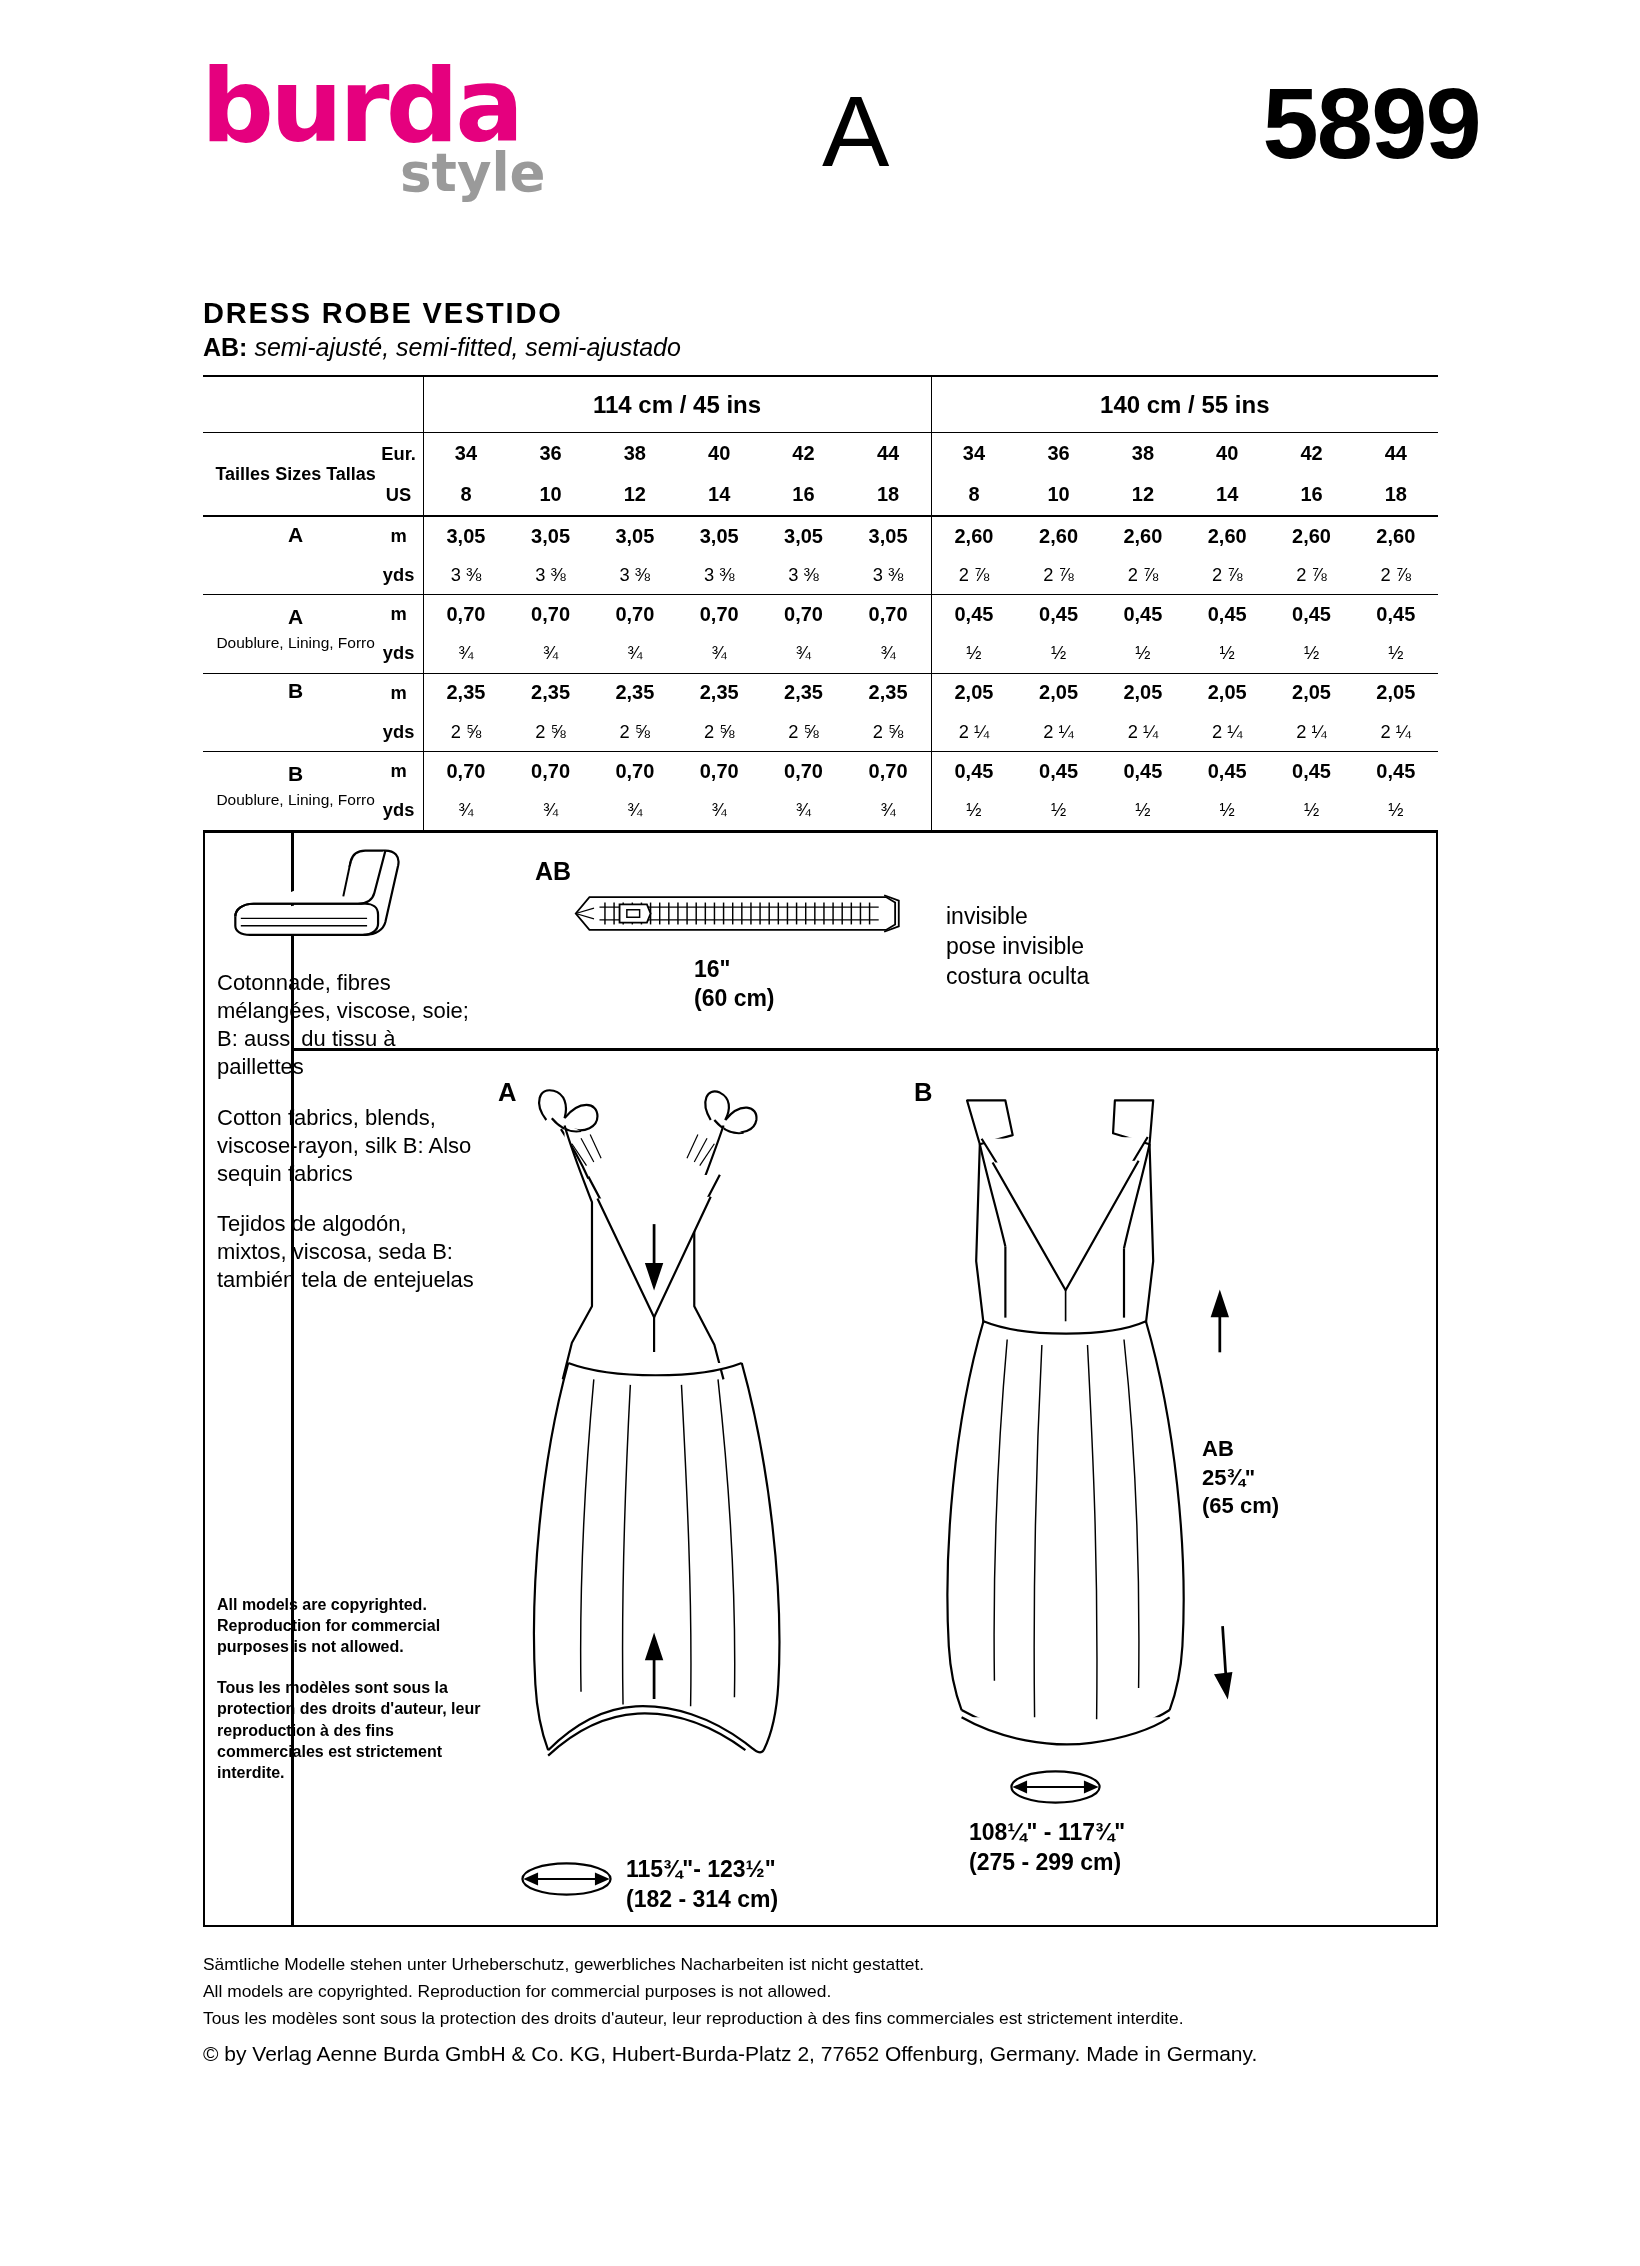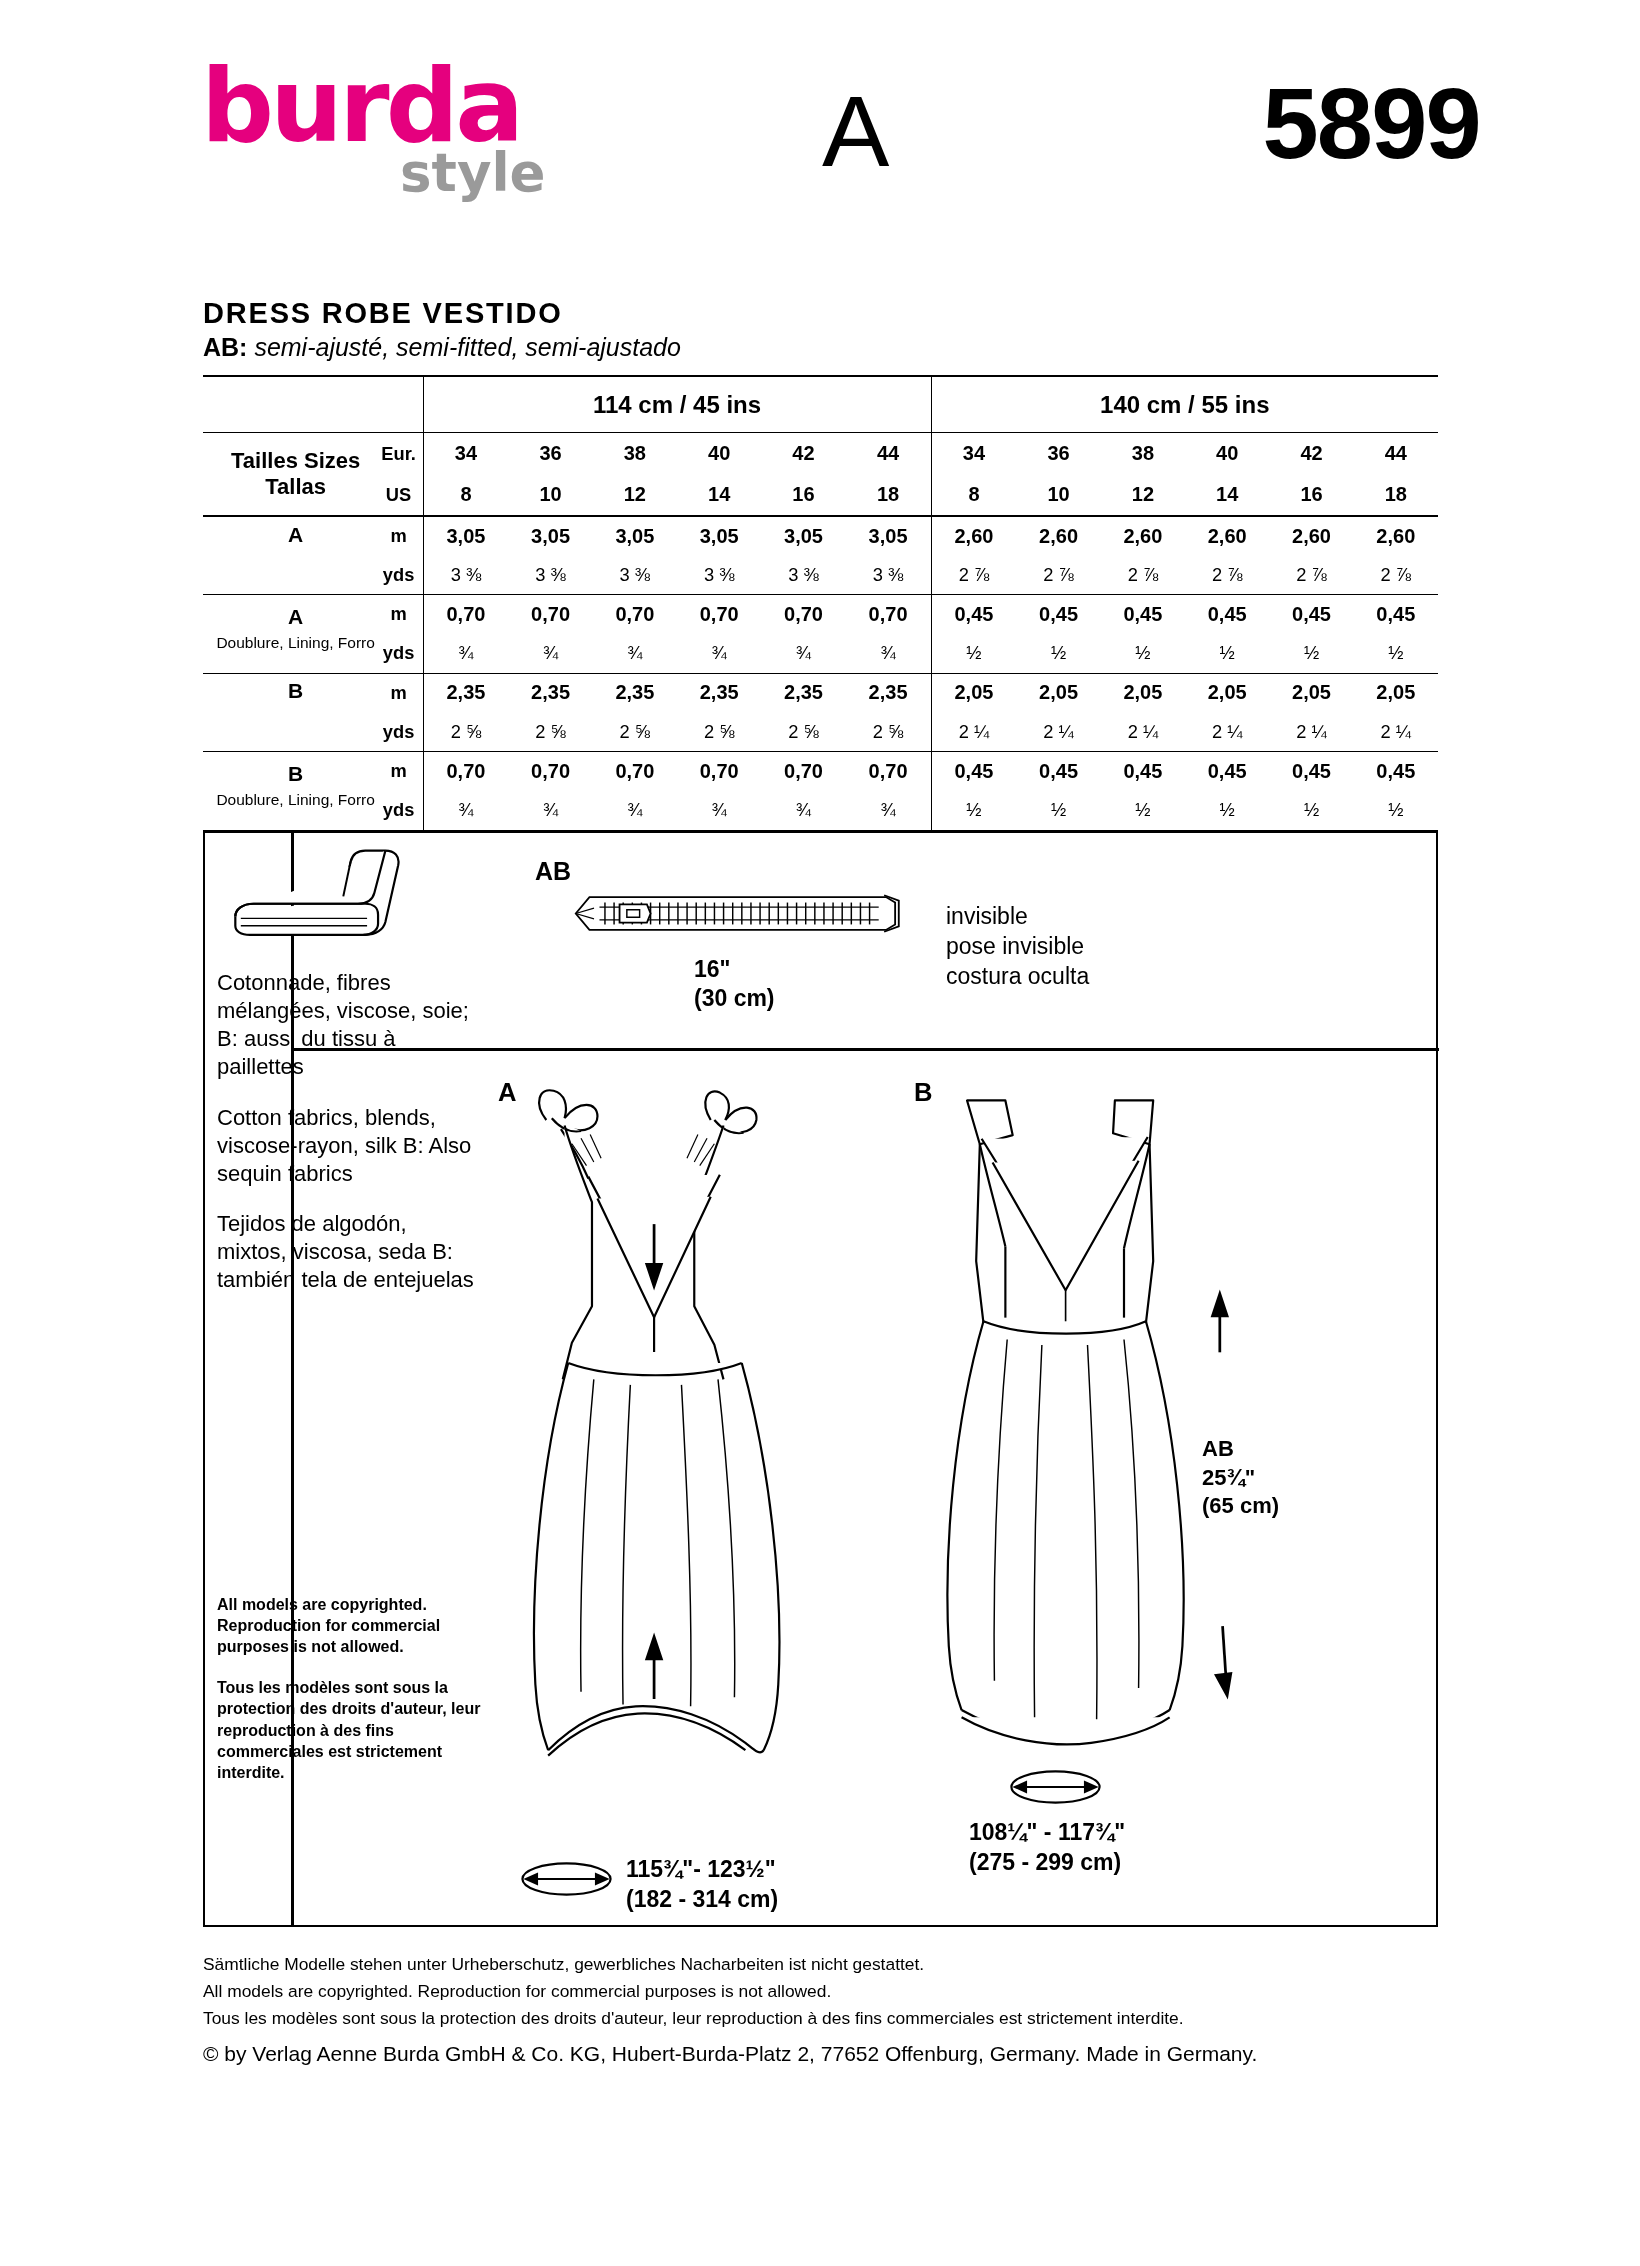--- a/index.html
+++ b/index.html
@@ -65,21 +65,21 @@
   }
   table.yard { border-collapse:collapse; width:100%; height:100%; font-size:19px; }
   table.yard td, table.yard th { padding:0; text-align:center; vertical-align:middle; }
   .vline { border-left:1.8px solid #000; }
   .hline { border-bottom:1.8px solid #000; }
   .hline-thick { border-bottom:2.7px solid #000; }
   .lbl { text-align:left; padding-left:7.3px !important; font-weight:bold; font-size:21px; }
   .lbl-sub { text-align:left; padding-left:7.3px !important; font-weight:normal; font-size:15.5px; }
   .unit { font-weight:bold; font-size:18.3px; text-align:right; padding-right:6.4px !important; }
   .widthhdr { font-weight:bold; font-size:24px; }
-  .sizehdr { font-weight:bold; font-size:22px; text-align:left; padding-left:7.3px !important; }
+  .sizehdr { font-weight:bold; font-size:18px; text-align:left; padding-left:7.3px !important; }
   .num { font-weight:bold; font-size:20px; }
   .frac { font-size:18.3px; }
 
   
   .panel {
     position:absolute; left:203px; top:831px;
     width:1235px; height:1096px;
     border:2.7px solid #000;
   }
   .panel-left-div { position:absolute; left:291px; top:831px; width:2.7px; height:1096px; background:#000; }
@@ -400,21 +400,21 @@
       <path d="M86,36 L100,36 L100,44 L86,44 Z" fill="#fff" stroke="#000" stroke-width="1.6"></path>
 
       <path d="M368,20 L384,26 L384,54 L368,60" fill="none" stroke="#000" stroke-width="2"></path>
 
       <path d="M30,40 L50,34" stroke="#000" stroke-width="1.4"></path>
       <path d="M30,40 L50,46" stroke="#000" stroke-width="1.4"></path>
     </svg>
   </div>
   <div class="zip-len">
     <div>16"</div>
-    <div>(30 cm)</div>
+    <div>(60 cm)</div>
   </div>
   <div class="zip-notes">
     <div>invisible</div>
     <div>pose invisible</div>
     <div>costura oculta</div>
   </div>
 
   <div class="view-a-label">A</div>
   <div class="view-b-label">B</div>
 

